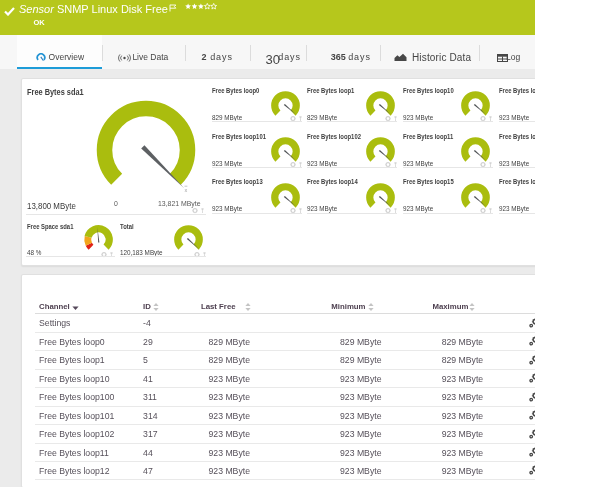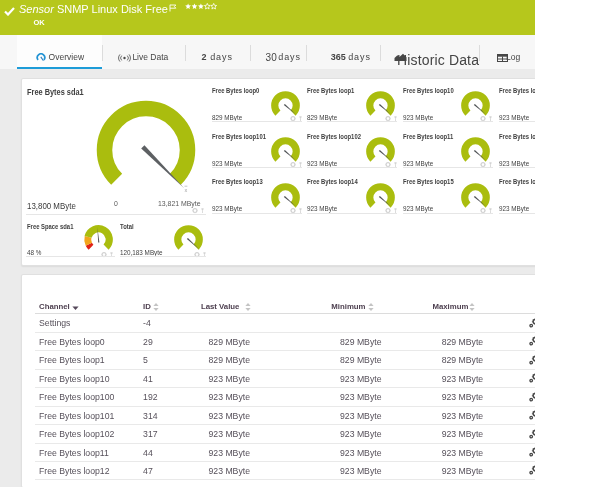--- a/index.html
+++ b/index.html
@@ -74,28 +74,28 @@
         <path d="M3.7 1.6 A3.4 3.4 0 0 0 3.7 6.4"></path>
         <path d="M2 0.4 A5.2 5.2 0 0 0 2 7.6"></path>
         <path d="M9.3 1.6 A3.4 3.4 0 0 1 9.3 6.4"></path>
         <path d="M11 0.4 A5.2 5.2 0 0 1 11 7.6"></path>
       </g>
       <circle cx="6.5" cy="4" r="1.2" fill="#4a4a4a"></circle>
     </svg>
   <div class="tablabel" style="left:132.4px">Live Data</div>
   <div class="tablabel" style="left:201.6px;font-size:9px;font-weight:bold">2</div>
   <div class="tablabel" style="left:210.2px;font-size:9px;letter-spacing:0.9px">days</div>
-  <div class="tablabel" style="left:265.6px;font-size:10px;font-weight:normal">30</div>
+  <div class="tablabel" style="left:265.6px;font-size:13px;font-weight:normal">30</div>
   <div class="tablabel" style="left:278.3px;font-size:9px;letter-spacing:0.9px">days</div>
   <div class="tablabel" style="left:330.7px;font-size:9px;font-weight:bold">365</div>
   <div class="tablabel" style="left:348.2px;font-size:9px;letter-spacing:0.9px">days</div>
   <svg style="position:absolute;left:394px;top:53.2px" width="13" height="8.5" viewBox="0 0 13 8.5">
       <path d="M0.5 8.1 V5.1 L3.4 2.3 L5.4 4.1 L9 0.7 L12.5 4.3 V8.1 Z" fill="#474747"></path>
     </svg>
-  <div class="tablabel" style="left:397px;font-size:14px;letter-spacing:0.15px">Historic Data</div>
+  <div class="tablabel" style="left:412px;font-size:10px;letter-spacing:0.15px">Historic Data</div>
   <svg style="position:absolute;left:496.5px;top:53.5px" width="11" height="8" viewBox="0 0 11 8">
       <rect x="0.5" y="0.5" width="10" height="7" fill="none" stroke="#474747"></rect>
       <rect x="0.5" y="0.5" width="10" height="2.2" fill="#474747"></rect>
       <line x1="5.5" y1="2.5" x2="5.5" y2="7.5" stroke="#474747"></line>
       <line x1="1" y1="5" x2="10" y2="5" stroke="#474747"></line>
     </svg>
   <div class="tablabel" style="left:506px">Log</div>
   <svg style="position:absolute;left:558.5px;top:52.5px" width="9" height="9" viewBox="0 0 9 9">
       <path d="M4.5 0 L5.3 1.2 L6.8 0.8 L7 2.2 L8.5 2.6 L7.9 3.9 L9 4.9 L7.9 5.8 L8.3 7.2 L6.8 7.4 L6.4 8.8 L5 8.3 L4 9 L3.1 7.9 L1.6 8.2 L1.5 6.7 L0.2 6.2 L0.9 4.9 L0 3.9 L1.1 3 L0.8 1.5 L2.3 1.4 L2.8 0 L4.1 0.6 Z" fill="#474747"></path>
       <circle cx="4.5" cy="4.5" r="1.5" fill="#f7f7f7"></circle>
@@ -382,21 +382,21 @@
   <div id="card2">
     <div class="th" style="left:17.5px;top:27.2px">Channel</div>
     <svg class="icons" style="left:50px;top:31.6px" width="7" height="4.5" viewBox="0 0 7 4.5">
         <path d="M0.4 0.4 H6.6 L3.5 4.1 Z" fill="#55485a"></path>
       </svg>
     <div class="th" style="left:121.6px;top:27.2px">ID</div>
 <svg class="icons" style="left:131.5px;top:28.7px" width="6" height="8" viewBox="0 0 6 8">
         <path d="M3 0 L5.6 3 H0.4 Z" fill="#c4c4c4"></path>
         <path d="M3 8 L5.6 5 H0.4 Z" fill="#c4c4c4"></path>
       </svg>
-    <div class="th" style="left:179.4px;top:27.2px">Last Value</div>
+    <div class="th" style="left:179.4px;top:27.2px">Last Free</div>
 <svg class="icons" style="left:223.5px;top:28.7px" width="6" height="8" viewBox="0 0 6 8">
         <path d="M3 0 L5.6 3 H0.4 Z" fill="#c4c4c4"></path>
         <path d="M3 8 L5.6 5 H0.4 Z" fill="#c4c4c4"></path>
       </svg>
     <div class="th" style="left:309.8px;top:27.2px">Minimum</div>
 <svg class="icons" style="left:346px;top:28.7px" width="6" height="8" viewBox="0 0 6 8">
         <path d="M3 0 L5.6 3 H0.4 Z" fill="#c4c4c4"></path>
         <path d="M3 8 L5.6 5 H0.4 Z" fill="#c4c4c4"></path>
       </svg>
     <div class="th" style="left:410.9px;top:27.2px">Maximum</div>
@@ -468,21 +468,21 @@
           <line x1="6.2" y1="6.2" x2="6.2" y2="6.9"></line>
           <line x1="2.9" y1="3.6" x2="3.6" y2="3.6"></line>
           <line x1="8.8" y1="3.6" x2="9.5" y2="3.6"></line>
           <line x1="3.9" y1="1.3" x2="4.4" y2="1.8"></line>
           <line x1="8" y1="5.4" x2="8.5" y2="5.9"></line>
         </g>
         <circle cx="2.2" cy="7.6" r="1.3" fill="none" stroke="#474747" stroke-width="1.3"></circle>
       </svg>
     <div class="rowsep" style="left:13.5px;top:112.7px;width:553px"></div>
     <div class="td" style="left:17.5px;top:117.7px">Free Bytes loop100</div>
-    <div class="td" style="left:121.6px;top:117.7px">192</div>
+    <div class="td" style="left:121.6px;top:117.7px">311</div>
     <div class="tdr" style="left:150px;width:78.5px;top:117.7px">923 MByte</div>
     <div class="tdr" style="left:281.5px;width:78.5px;top:117.7px">923 MByte</div>
     <div class="tdr" style="left:383.2px;width:78.5px;top:117.7px">923 MByte</div>
 <svg class="icons" style="left:507.5px;top:117.1px" width="10" height="10" viewBox="0 0 10 10">
         <circle cx="6.2" cy="3.6" r="2.1" fill="none" stroke="#474747" stroke-width="1.5"></circle>
         <g stroke="#474747" stroke-width="0.9">
           <line x1="6.2" y1="0.3" x2="6.2" y2="1"></line>
           <line x1="6.2" y1="6.2" x2="6.2" y2="6.9"></line>
           <line x1="2.9" y1="3.6" x2="3.6" y2="3.6"></line>
           <line x1="8.8" y1="3.6" x2="9.5" y2="3.6"></line>

